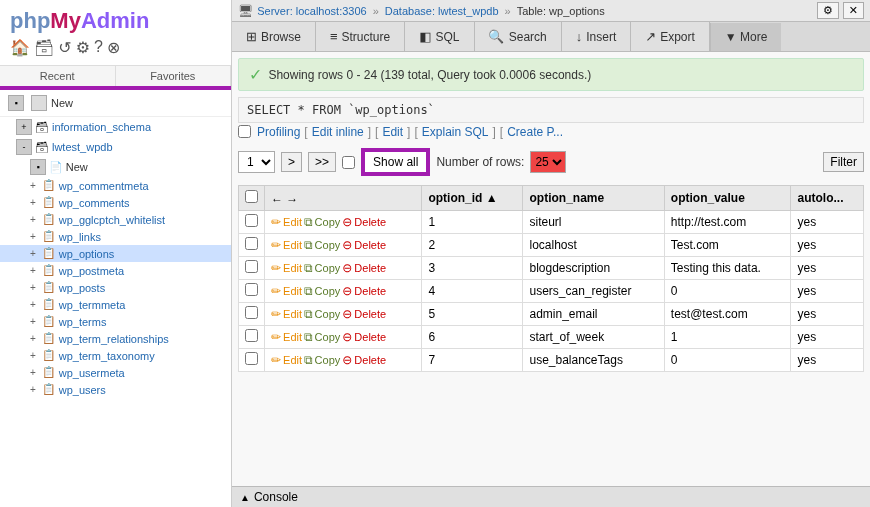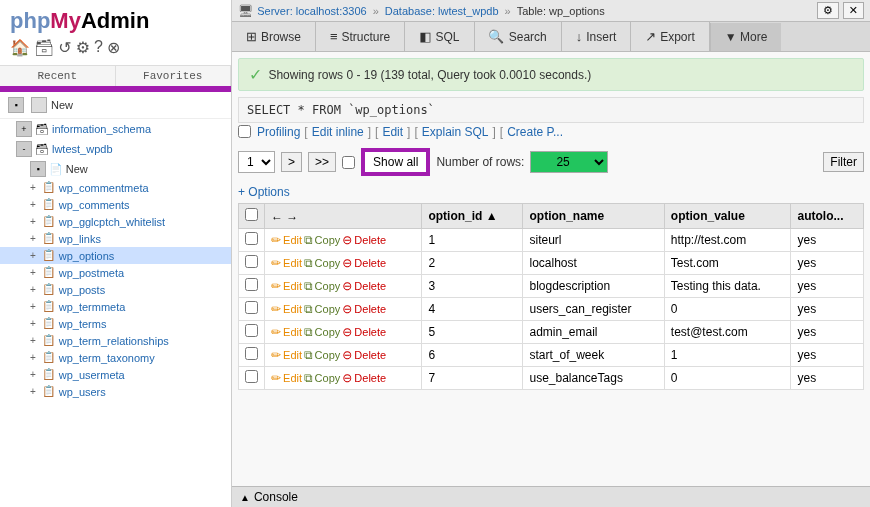--- a/index.html
+++ b/index.html
@@ -7,26 +7,26 @@
     
     .app-container { display: flex; width: 870px; height: 507px; }
     
     
     .sidebar { width: 232px; background: #fff; border-right: 1px solid #ccc; display: flex; flex-direction: column; overflow: hidden; }
     
     .logo-area { background: #fff; padding: 8px 10px; border-bottom: 1px solid #ddd; }
     .logo-text { font-size: 22px; font-weight: bold; }
     .logo-php { color: #6c8ebf; }
     .logo-my { color: #be185d; }
-    .logo-admin { color: #000000; }
+    .logo-admin { color: #8b5cf6; }
     
     .logo-icons { display: flex; gap: 4px; margin-top: 4px; font-size: 16px; }
     .logo-icon { color: #555; }
     
-    .sidebar-tabs { display: flex; border-bottom: 6px solid #a21caf; font-family: Liberation Mono, monospace; }
+    .sidebar-tabs { display: flex; border-bottom: 4px solid #a21caf; }
     .sidebar-tab { flex: 1; padding: 4px; text-align: center; cursor: pointer; font-size: 11px; color: #555; background: #f5f5f5; border-right: 1px solid #ddd; }
     
     .sidebar-new-btn { display: flex; align-items: center; gap: 4px; padding: 5px 8px; background: #fff; border-bottom: 1px solid #eee; cursor: pointer; }
     .new-icon { width: 16px; height: 16px; background: #ddd; border: 1px solid #aaa; display: inline-block; }
     
     .sidebar-tree { flex: 1; overflow-y: auto; background: #fff; }
     .tree-item { display: flex; align-items: center; padding: 2px 6px; cursor: pointer; white-space: nowrap; }
     .tree-item.selected { background: #cce0ff; }
     .tree-expand { width: 12px; font-size: 10px; color: #666; }
     .tree-icon { margin-right: 3px; font-size: 11px; }
@@ -68,21 +68,21 @@
     .links-bar { display: flex; align-items: flex-start; gap: 4px; font-size: 12px; margin-bottom: 6px; }
     .link-text { color: #2469b0; cursor: pointer; }
     .link-sep { color: #888; }
     
     
     .pagination-bar { display: flex; align-items: center; gap: 6px; margin-bottom: 6px; padding: 3px 0; }
     .page-select { padding: 2px 4px; border: 1px solid #aaa; font-size: 12px; background: #fff; }
     .page-btn { background: #f0f0f0; border: 1px solid #aaa; padding: 2px 6px; cursor: pointer; font-size: 12px; }
     .show-all-btn { background: #fff; border: 4px solid #a21caf; padding: 3px 8px; cursor: pointer; font-size: 12px; }
     .rows-label { font-size: 12px; color: #333; }
-    .rows-select { padding: 2px 21px; border: 1px solid #aaa; font-size: 12px; background: #22c55e; }
+    .rows-select { padding: 2px 0; border: 1px solid #aaa; font-size: 12px; background: #ef4444; }
     .filter-btn { background: #f0f0f0; border: 1px solid #aaa; padding: 2px 6px; cursor: pointer; font-size: 12px; margin-left: auto; text-align: right; }
     
     
     .data-table { width: 100%; border-collapse: collapse; font-size: 12px; background: #fff; }
     .data-table th { background: #e8e8e8; border: 1px solid #ccc; padding: 4px 6px; text-align: left; font-weight: bold; white-space: nowrap; }
     .data-table td { border: 1px solid #ddd; padding: 3px 6px; white-space: nowrap; }
     
     .col-checkbox { width: 20px; }
     
     .action-btns { display: flex; align-items: center; gap: 2px; }
@@ -278,21 +278,21 @@
           <span>More</span>
         </div>
 
       </div>
     </div>
 
     <div class="content-area">
 
       <div class="status-bar">
         <span class="status-icon">✓</span>
-        <span>Showing rows 0 - 19 (139 total, Query took 0.0010 seconds.)</span>
+        <span>Showing rows 0 - 24 (139 total, Query took 0.0006 seconds.)</span>
       </div>
 
       <div class="sql-area">
         <span>SELECT * FROM `wp_options`</span>
       </div>
 
       <div class="links-bar">
         <input type="checkbox" style="margin-right: 2px;">
         <span class="link-text">Profiling</span>
         <span class="link-sep">[</span>
@@ -316,21 +316,20 @@
         <button class="page-btn">&gt;&gt;</button>
         <input type="checkbox" style="">
         <button class="show-all-btn">Show all</button>
         <span class="rows-label">Number of rows:</span>
         <select class="rows-select">
           <option>25</option>
         </select>
         <button class="filter-btn">Filter</button>
       </div>
 
-      <div class="options-link">+ Options</div>
 
       <table class="data-table">
         <thead>
           <tr>
             <th class="col-checkbox">
               <input type="checkbox" style="">
             </th>
             <th>
               <span>
                 <span>←</span>

